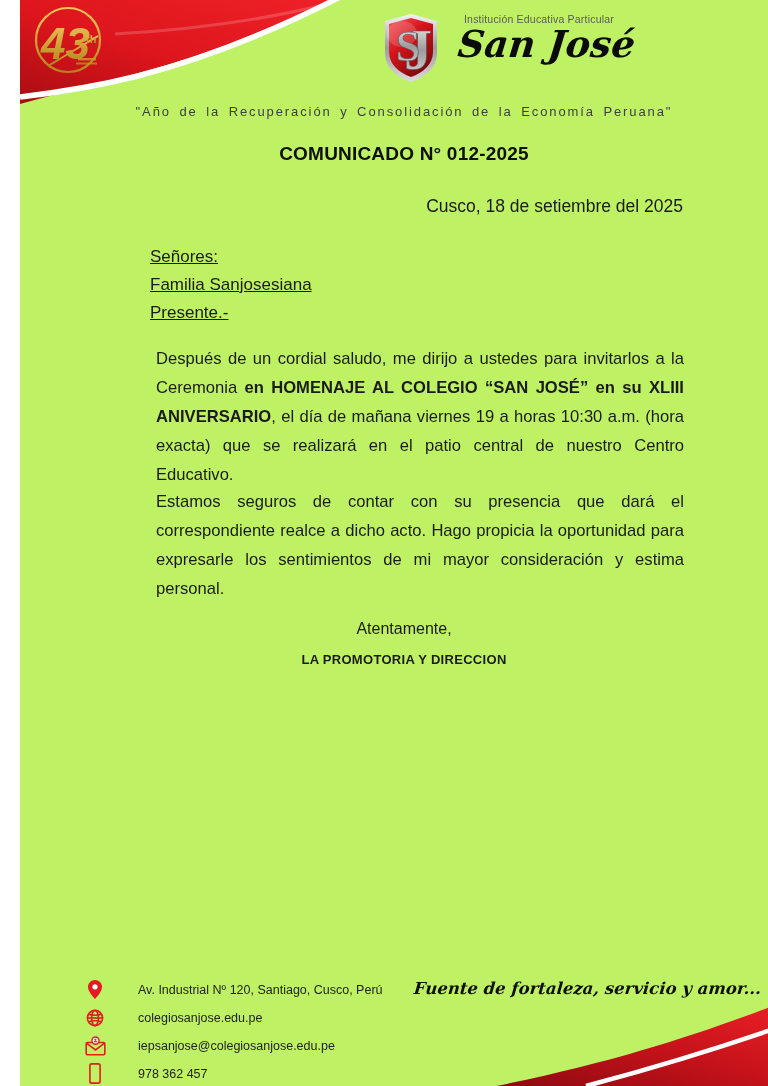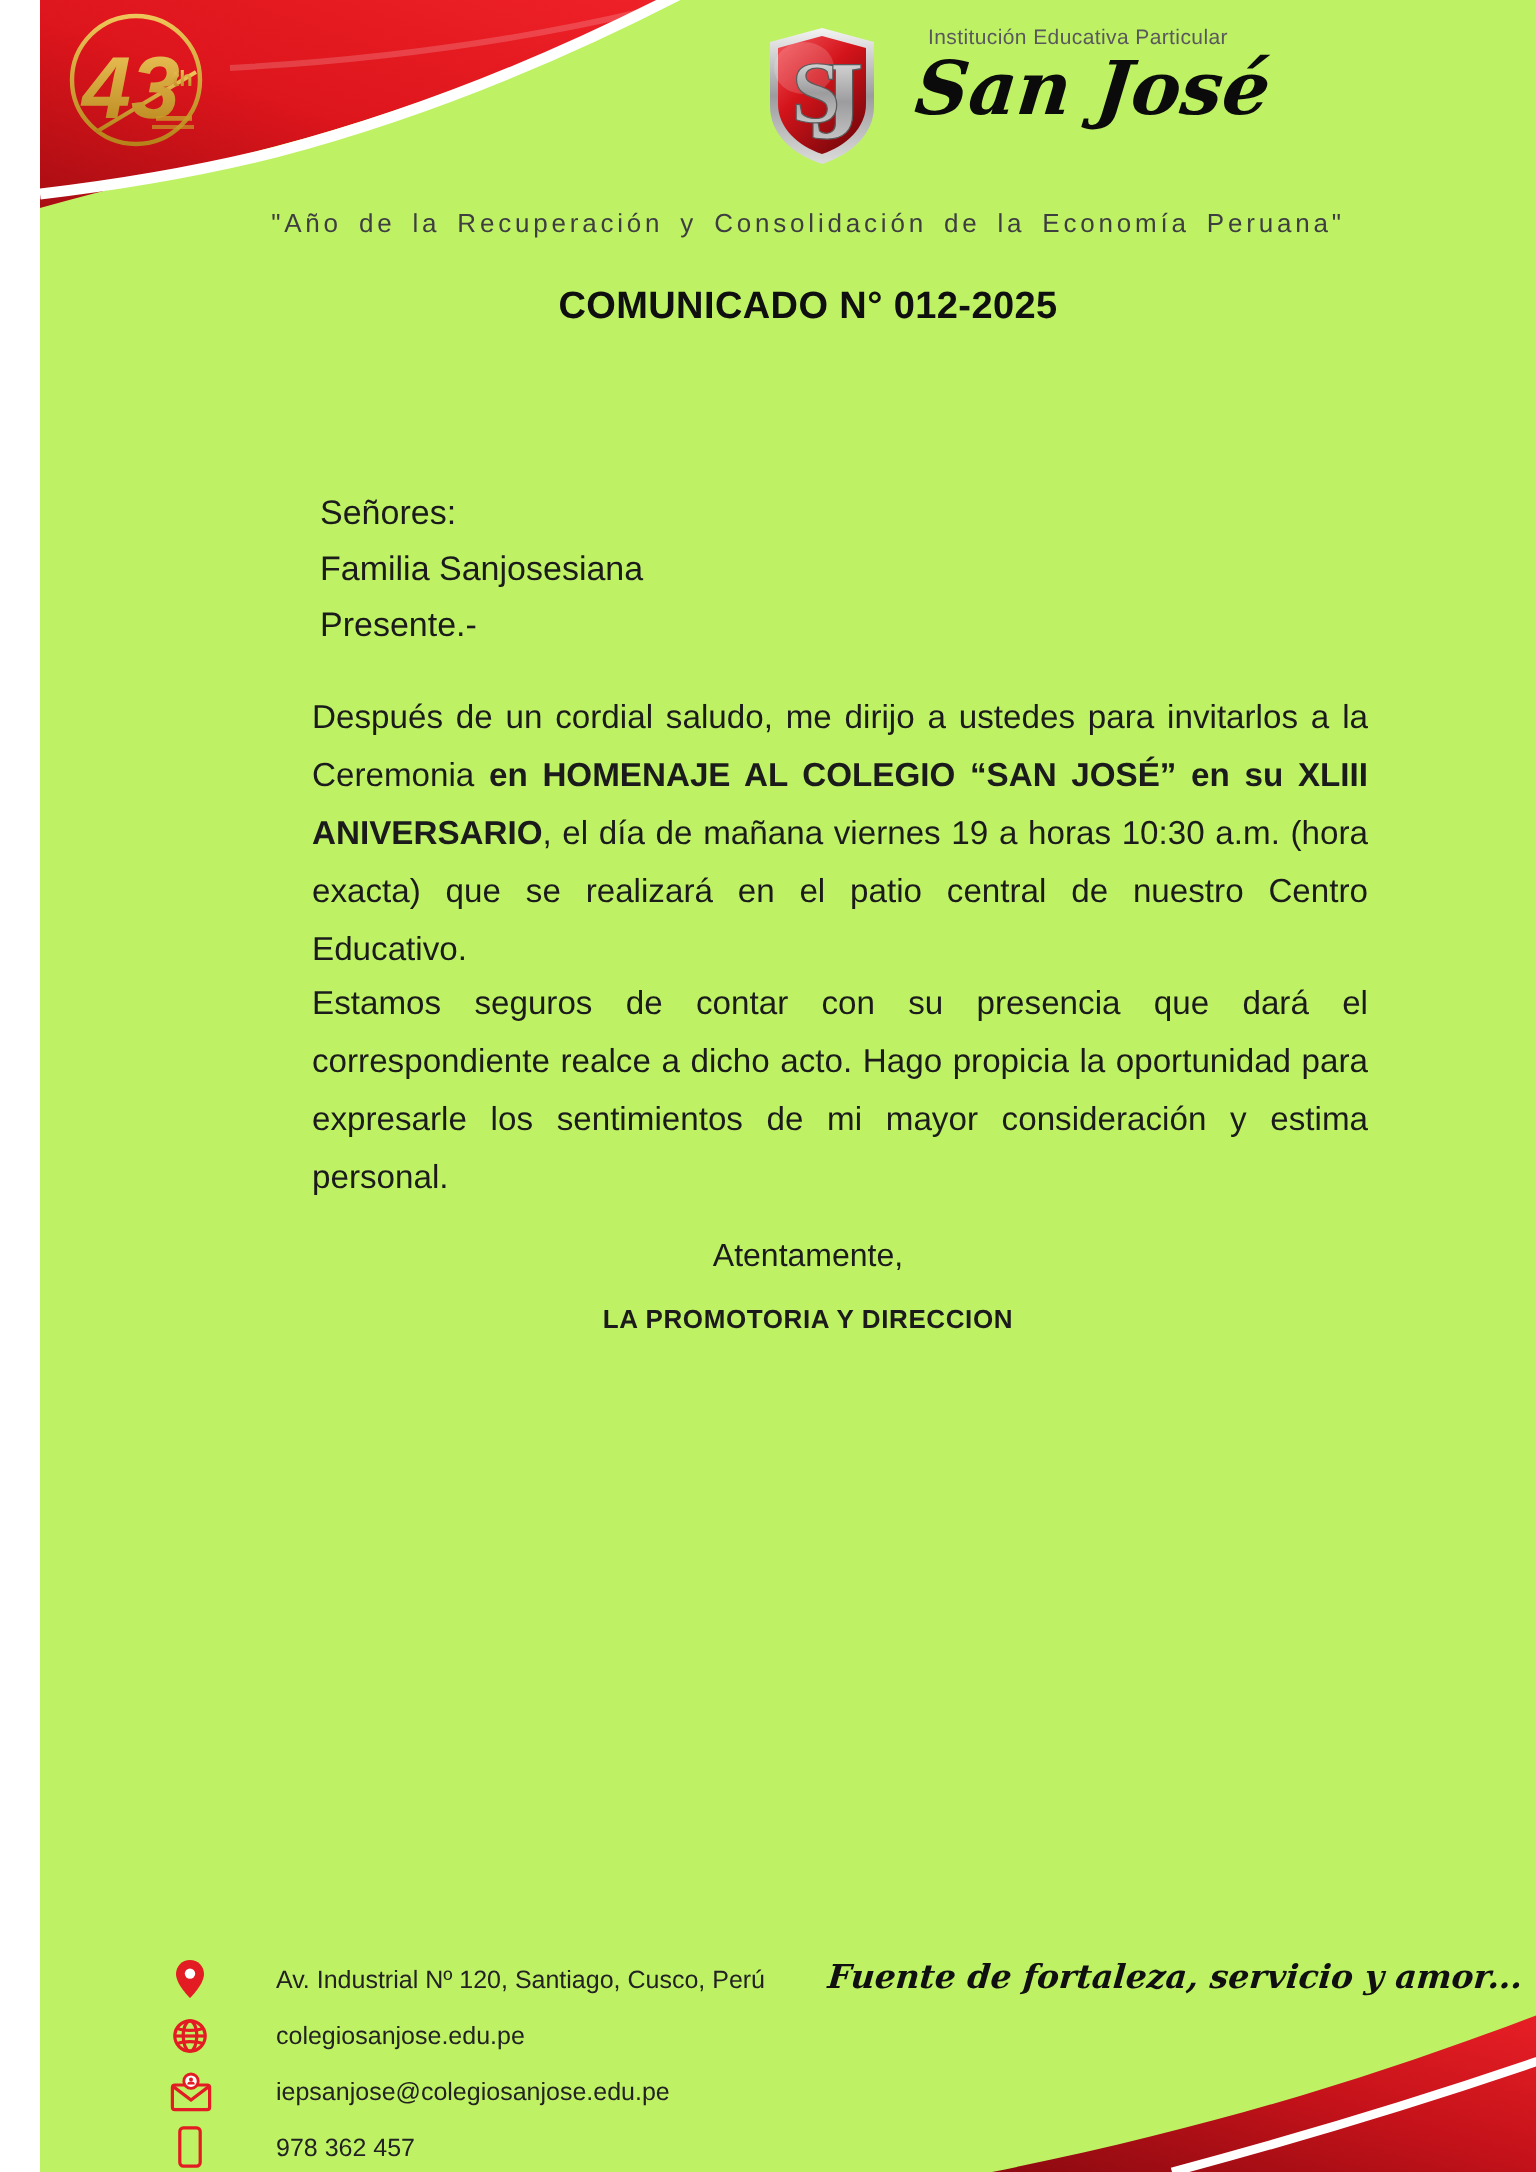--- a/index.html
+++ b/index.html
@@ -17,21 +17,21 @@
   .shield{position:absolute;left:362px;top:13px;}
   .inst-type{position:absolute;left:444px;top:13px;font-size:10.5px;color:var(--muted);letter-spacing:.2px;}
   .school-name{position:absolute;left:438px;top:22px;font-family:"DejaVu Serif",serif;
                font-style:italic;font-weight:bold;font-size:37px;color:#0b0b0b;transform:skewX(-6deg);}
   
   .quote{position:absolute;top:104px;left:0;right:0;text-align:center;font-size:13px;
          letter-spacing:1.9px;word-spacing:3px;color:#3e3e41;}
   .doc-title{position:absolute;top:143px;left:0;right:0;text-align:center;font-size:19px;
              font-weight:bold;color:#0f0f0f;letter-spacing:.2px;}
   .date-line{position:absolute;top:196px;left:135px;width:528px;text-align:right;font-size:17.5px;}
-  .addressee{position:absolute;top:243px;left:140px;font-size:17px;line-height:28px;}
+  .addressee{position:absolute;top:243px;left:130px;font-size:17px;line-height:28px;text-decoration:underline;}
   .para{position:absolute;left:136px;width:528px;text-align:justify;font-size:16.6px;line-height:29px;}
   .para .b{font-weight:bold;}
   .para-1{top:344px;}
   .para-2{top:487px;}
   .closing{position:absolute;top:620px;left:0;right:0;text-align:center;font-size:16px;}
   .signature{position:absolute;top:652px;left:0;right:0;text-align:center;font-size:13px;
              font-weight:bold;letter-spacing:.3px;}
   
   .contacts{position:absolute;left:64px;top:978px;display:flex;flex-direction:column;gap:5px;}
   .contact-row{display:flex;align-items:center;gap:32px;height:23px;font-size:12.5px;color:#222;}
@@ -93,20 +93,21 @@
     <text x="26" y="48" text-anchor="middle" font-family="Liberation Serif, serif" font-size="44" font-weight="bold" fill="url(#gSilver)" stroke="#5a5a5a" stroke-width="0.6">S</text>
   </svg>
 
   <div class="inst-type">Institución Educativa Particular</div>
   <div class="school-name">San José</div>
 
   <div class="quote">"Año de la Recuperación y Consolidación de la Economía Peruana"</div>
 
   <div class="doc-title">COMUNICADO N° 012-2025</div>
 
+  <div class="date-line">Cusco, 18 de setiembre del 2025</div>
 
   <div class="addressee">
     <div>Señores:</div>
     <div>Familia Sanjosesiana</div>
     <div>Presente.-</div>
   </div>
 
   <div class="para para-1"><span>Después de un cordial saludo, me dirijo a ustedes para invitarlos a la Ceremonia </span><span class="b">en HOMENAJE AL COLEGIO “SAN JOSÉ” en su XLIII ANIVERSARIO</span><span>, el día de mañana viernes 19 a horas 10:30 a.m. (hora exacta) que se realizará en el patio central de nuestro Centro Educativo.</span></div>
 
   <div class="para para-2"><span>Estamos seguros de contar con su presencia que dará el correspondiente realce a dicho acto. Hago propicia la oportunidad para expresarle los sentimientos de mi mayor consideración y estima personal.</span></div>

